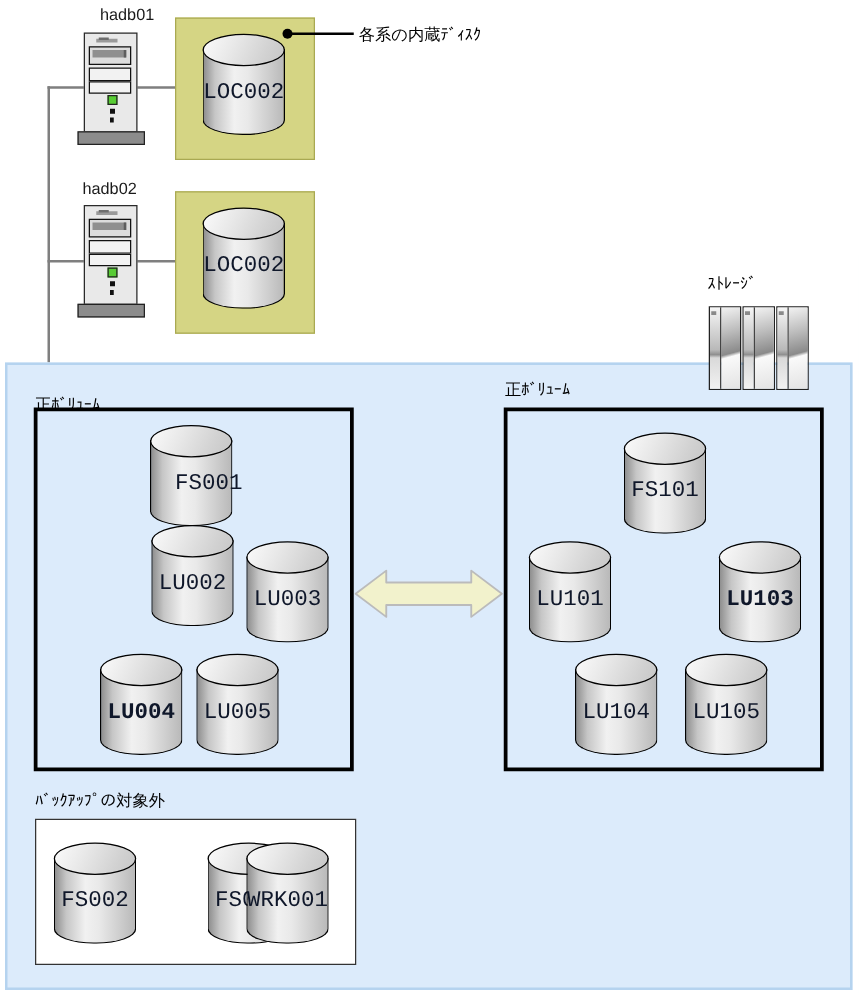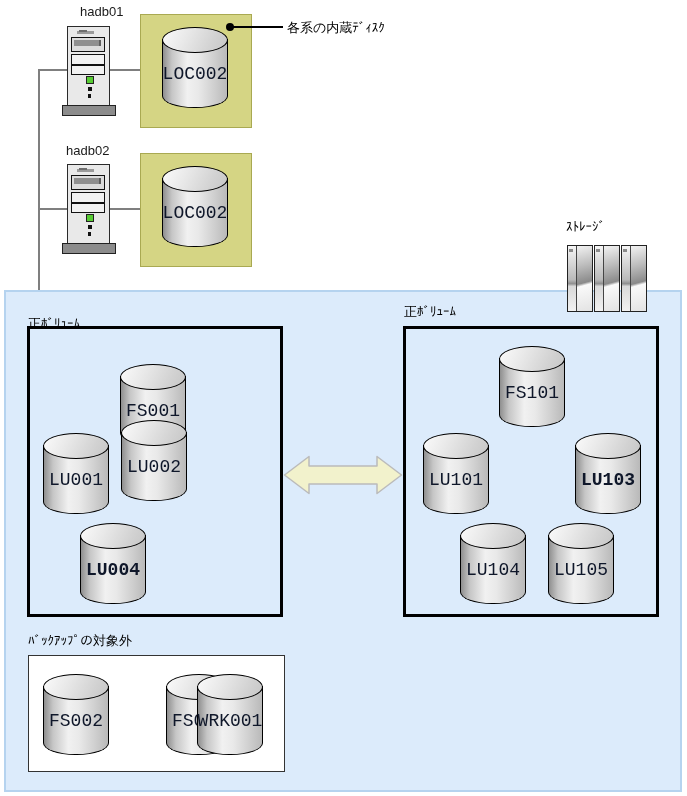--- a/index.html
+++ b/index.html
@@ -137,39 +137,44 @@
           <div class="cab-mark"></div>
         </div>
         <div class="cab-panel"></div>
       </div>
   </div>
 
   <div class="storage-area"></div>
 
   <div class="area-label" style="left:28px;top:303px;margin-top:12px;">正ﾎﾞﾘｭｰﾑ</div>
   <div class="vol-box" style="left:27px;top:326px;"></div>
-  <div class="cylinder" style="left:120px;top:364px;">
+  <div class="cylinder" style="left:120px;top:340px;padding-left:28px;">
       <div class="cyl-body"></div>
       <div class="cyl-top"></div>
       <span class="cyl-label">FS001</span>
     </div>
-  <div class="cylinder" style="left:43px;top:433px;">
-      <div class="cyl-body"></div>
-      <div class="cyl-top"></div>
-      <span class="cyl-label">LU001</span>
-    </div>
   <div class="cylinder" style="left:121px;top:420px;">
       <div class="cyl-body"></div>
       <div class="cyl-top"></div>
       <span class="cyl-label">LU002</span>
     </div>
+  <div class="cylinder" style="left:197px;top:433px;">
+      <div class="cyl-body"></div>
+      <div class="cyl-top"></div>
+      <span class="cyl-label">LU003</span>
+    </div>
   <div class="cylinder" style="left:80px;top:523px;font-weight:bold;">
       <div class="cyl-body"></div>
       <div class="cyl-top"></div>
       <span class="cyl-label">LU004</span>
+    </div>
+  <div class="cylinder" style="left:157px;top:523px;">
+      <div class="cyl-body"></div>
+      <div class="cyl-top"></div>
+      <span class="cyl-label">LU005</span>
     </div>
 
   <svg class="sync-arrow" width="120" height="40" viewBox="0 0 120 40">
     <path d="M1.5,20 L26,1.5 L26,11 L94,11 L94,1.5 L118.5,20 L94,38.5 L94,29 L26,29 L26,38.5 Z" fill="#f2f2cc" stroke="#bbbbbb" stroke-width="1.5" stroke-linejoin="round"></path>
   </svg>
 
   <div class="area-label" style="left:404px;top:303px;">正ﾎﾞﾘｭｰﾑ</div>
   <div class="vol-box" style="left:403px;top:326px;"></div>
   <div class="cylinder" style="left:499px;top:346px;">
       <div class="cyl-body"></div>

